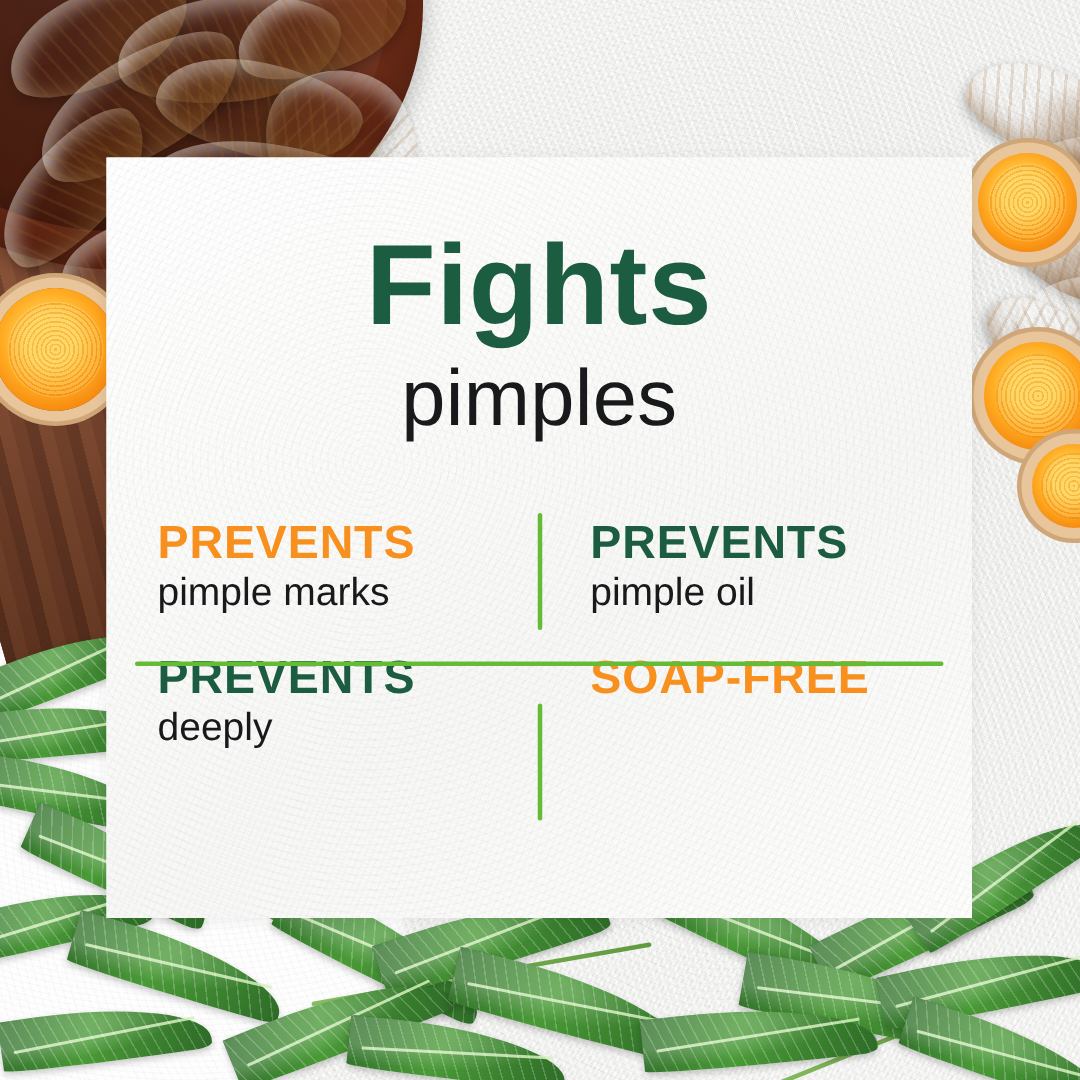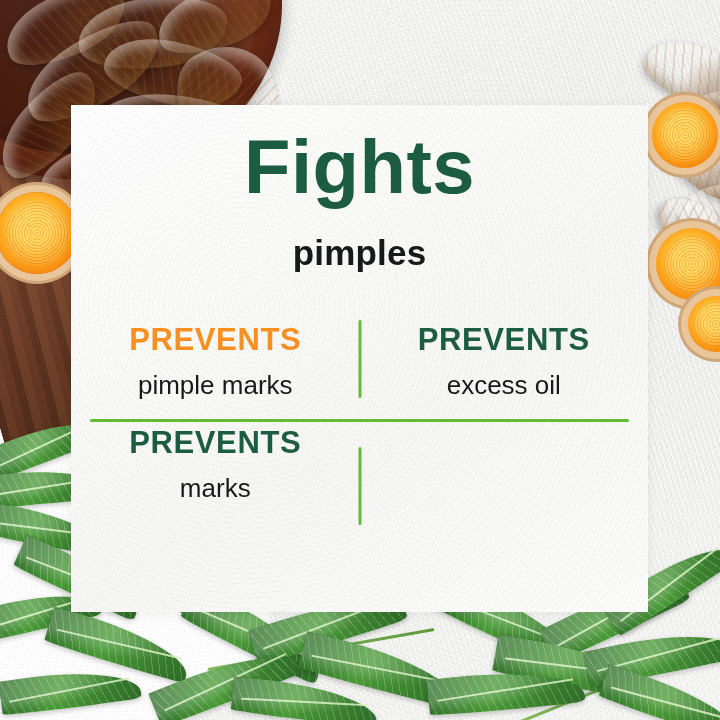--- a/index.html
+++ b/index.html
@@ -180,58 +180,58 @@
       repeating-linear-gradient(19deg,  rgba(0,0,0,.016) 0 1px, rgba(255,255,255,0) 1px 5px),
       repeating-radial-gradient(circle at 30% 40%, rgba(0,0,0,.018) 0 1px, rgba(0,0,0,0) 1px 5px),
       linear-gradient(150deg, #ffffff 0%, #f7f7f5 60%, #fdfdfc 100%);
     box-shadow: 0 1px 10px rgba(0,0,0,.07);
     display: flex;
     flex-direction: column;
     align-items: center;
   }
 
   .headline {
-    margin-top: 24px;
+    margin-top: 48px;
     font-size: 76px;
     font-weight: bold;
     letter-spacing: 0.5px;
     line-height: 1;
     color: #1c5c41;
   }
   .subhead {
-    margin-top: 30px;
-    font-size: 35px;
-    font-weight: bold;
+    margin-top: 10px;
+    font-size: 53px;
+    font-weight: normal;
     letter-spacing: 0.2px;
     line-height: 1;
     color: #18191a;
   }
 
   
   .benefits {
     margin-top: 42px;
     width: 100%;
     display: grid;
     grid-template-columns: 1fr 1fr;
     grid-template-rows: auto auto;
     position: relative;
   }
   .cell {
-    text-align: center;
+    text-align: left;
     padding: 10px 34px 14px;
   }
   .cell .title {
     font-size: 31px;
     font-weight: bold;
     letter-spacing: 0.6px;
     line-height: 1.14;
     display: block;
   }
   .cell .desc {
-    margin-top: 13px;
+    margin-top: 0;
     font-size: 26px;
     font-weight: normal;
     line-height: 1.18;
     color: #18191a;
     display: block;
   }
   .title.orange { color: #f7901e; }
   .title.green  { color: #1c5c41; }
 
   .v-divider {
@@ -321,29 +321,30 @@
 
     <div class="benefits">
 
       <div class="cell">
         <span class="title orange">PREVENTS</span>
         <span class="desc">pimple marks</span>
       </div>
 
       <div class="cell">
         <span class="title green">PREVENTS</span>
-        <span class="desc">excess oil</span>
+        <span class="desc">pimple oil</span>
       </div>
 
       <div class="cell">
         <span class="title green">PREVENTS</span>
-        <span class="desc">marks</span>
+        <span class="desc">deeply</span>
       </div>
 
       <div class="cell">
+        <span class="title orange">SOAP-FREE</span>
       </div>
 
       <div class="v-divider top"></div>
       <div class="h-divider"></div>
       <div class="v-divider bottom"></div>
     </div>
   </div>
 </div>
 
 </body></html>

